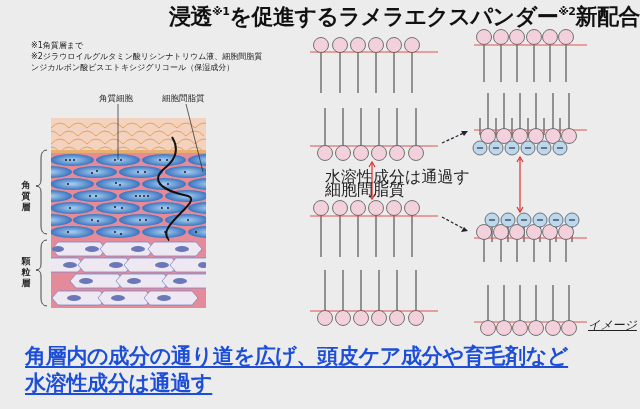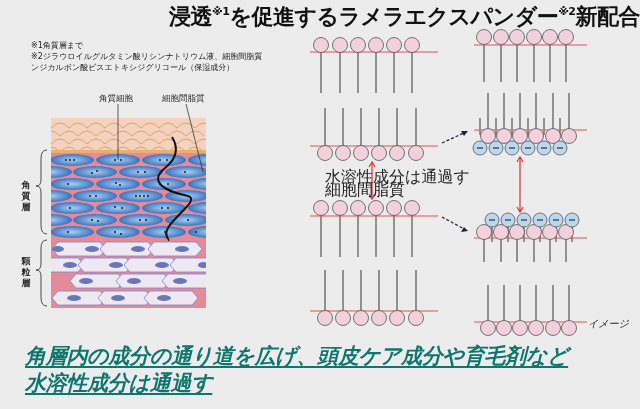--- a/index.html
+++ b/index.html
@@ -4,22 +4,22 @@
 <style>
   html,body{margin:0;padding:0;}
   body{width:640px;height:409px;background:#ececec;position:relative;overflow:hidden;font-family:"DejaVu Sans","Liberation Sans",sans-serif;}
   .abs{position:absolute;}
   .title{left:0;width:640px;top:2px;text-align:right;font-size:22px;font-weight:bold;color:#111;letter-spacing:-0.5px;}
   .title sup{font-size:11px;vertical-align:9px;font-weight:bold;}
   .note{left:31px;font-size:8px;font-weight:normal;color:#222;line-height:10px;white-space:nowrap;}
   .lbl{font-size:8.5px;font-weight:normal;color:#222;white-space:nowrap;}
   .vlbl{font-size:9px;font-weight:bold;color:#222;width:10px;line-height:11px;text-align:center;font-family:Liberation Serif, serif;}
   .cap{font-size:16px;color:#222;line-height:13px;white-space:nowrap;font-weight:500;}
-  .img-lbl{font-size:10px;font-style:italic;color:#222;}
-  .bottom{left:25px;font-size:21px;font-weight:bold;color:#0f766e;text-decoration:underline;text-decoration-thickness:2px;text-underline-offset:3px;line-height:26px;white-space:nowrap;letter-spacing:-0.3px;font-style:italic;}
+  .img-lbl{font-size:12px;font-style:italic;color:#222;text-decoration:underline;}
+  .bottom{left:25px;font-size:21px;font-weight:bold;color:#1d4ed8;text-decoration:underline;text-decoration-thickness:2px;text-underline-offset:3px;line-height:26px;white-space:nowrap;letter-spacing:-0.3px;}
 </style>
 </head>
 <body>
 
 <div class="abs title">
   <span>浸透</span><sup>※1</sup><span>を促進するラメラエクスパンダー</span><sup>※2</sup><span>新配合</span>
 </div>
 
 <div class="abs note" style="top:41px">※1角質層まで</div>
 <div class="abs note" style="top:52px">※2ジラウロイルグルタミン酸リシンナトリウム液、細胞間脂質</div>

